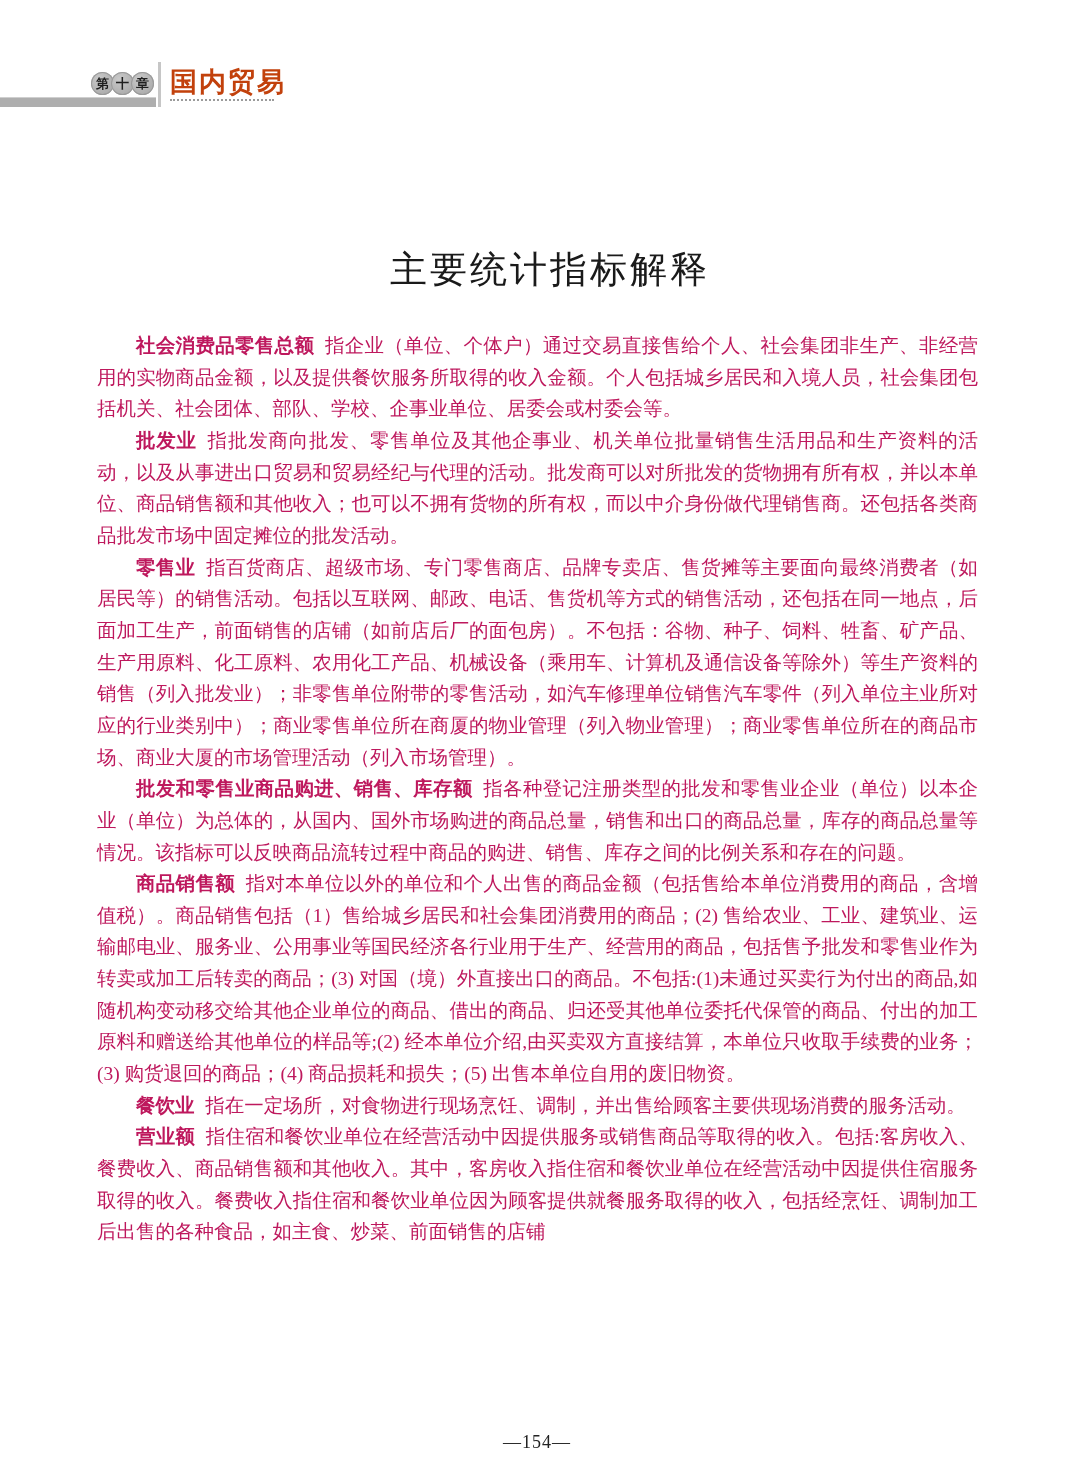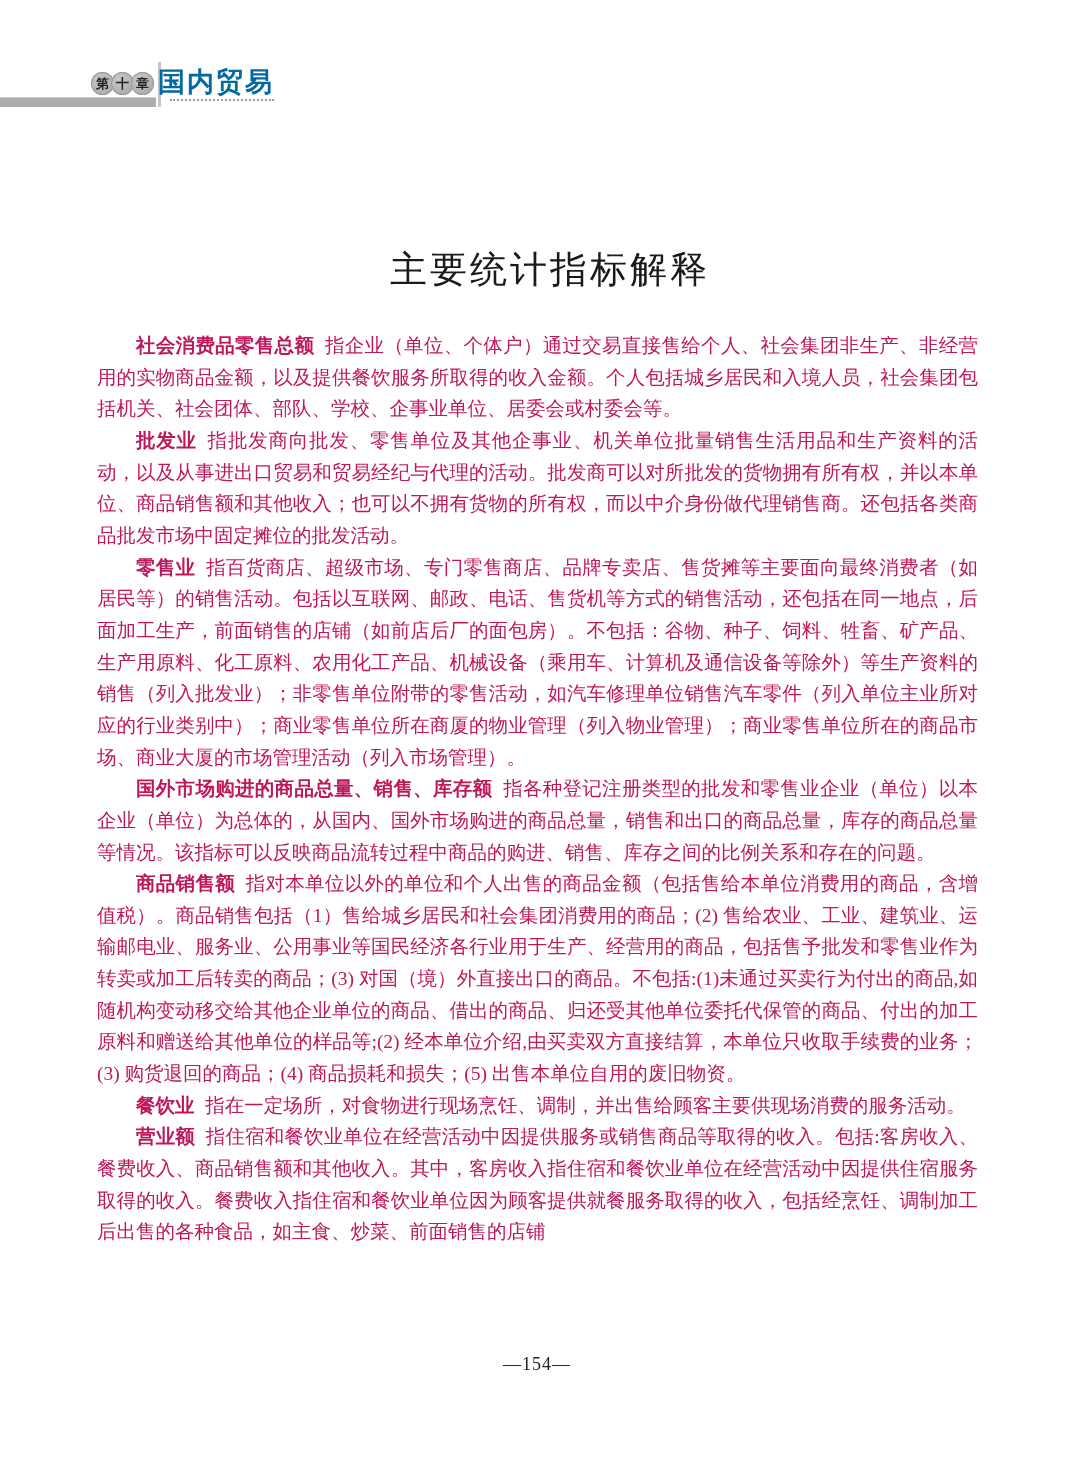--- a/index.html
+++ b/index.html
@@ -27,23 +27,23 @@
     box-shadow:inset 0 0 0 1px #9a9a9a;
     color:#1f1f1f;
     font:700 13px/23px "Liberation Sans","DejaVu Sans",sans-serif;
     text-align:center;margin-right:-3px;
   }
   .v-rule{
     position:absolute;left:158px;top:62px;width:3px;height:45px;
     background:#c6c6c6;
   }
   .chapter-title{
-    position:absolute;left:158px;top:64px;
+    position:absolute;left:170px;top:64px;
     font-family:"Liberation Sans","DejaVu Sans",sans-serif;
-    font-weight:600;font-size:27px;letter-spacing:2px;color:#0369a1;
+    font-weight:600;font-size:27px;letter-spacing:2px;color:#c2410c;
     white-space:nowrap;
   }
   .chapter-underline{
     position:absolute;left:170px;top:99px;width:104px;height:0;
     border-bottom:2px dotted #9b9b9b;
   }
 
   
   .page-title{
     position:absolute;left:0;top:232px;width:100%;margin:13px;
@@ -60,21 +60,21 @@
   }
   .body-text p{margin:0;text-indent:2em;}
   .term{
     font-family:"Liberation Sans","DejaVu Sans",sans-serif;
     font-weight:700;margin-right:0.55em;
   }
   .term:empty{display:none;margin:0;}
 
   
   .page-footer{
-    position:absolute;left:0;top:1354px;width:100%;
+    position:absolute;left:0;top:1432px;width:100%;
     text-align:center;font-size:18px;color:#222;letter-spacing:1px;
   }
 </style>
 </head>
 <body>
 
 <div class="page">
 
   <div class="gray-bar"></div>
 
@@ -96,21 +96,21 @@
     <p>
       <span class="term">社会消费品零售总额</span><span>指企业（单位、个体户）通过交易直接售给个人、社会集团非生产、非经营用的实物商品金额，以及提供餐饮服务所取得的收入金额。个人包括城乡居民和入境人员，社会集团包括机关、社会团体、部队、学校、企事业单位、居委会或村委会等。</span>
     </p>
     <p>
       <span class="term">批发业</span><span>指批发商向批发、零售单位及其他企事业、机关单位批量销售生活用品和生产资料的活动，以及从事进出口贸易和贸易经纪与代理的活动。批发商可以对所批发的货物拥有所有权，并以本单位、商品销售额和其他收入；也可以不拥有货物的所有权，而以中介身份做代理销售商。还包括各类商品批发市场中固定摊位的批发活动。</span>
     </p>
     <p>
       <span class="term">零售业</span><span>指百货商店、超级市场、专门零售商店、品牌专卖店、售货摊等主要面向最终消费者（如居民等）的销售活动。包括以互联网、邮政、电话、售货机等方式的销售活动，还包括在同一地点，后面加工生产，前面销售的店铺（如前店后厂的面包房）。不包括：谷物、种子、饲料、牲畜、矿产品、生产用原料、化工原料、农用化工产品、机械设备（乘用车、计算机及通信设备等除外）等生产资料的销售（列入批发业）；非零售单位附带的零售活动，如汽车修理单位销售汽车零件（列入单位主业所对应的行业类别中）；商业零售单位所在商厦的物业管理（列入物业管理）；商业零售单位所在的商品市场、商业大厦的市场管理活动（列入市场管理）。</span>
     </p>
     <p>
-      <span class="term">国外市场购进的商品总量、销售、库存额</span><span>指各种登记注册类型的批发和零售业企业（单位）以本企业（单位）为总体的，从国内、国外市场购进的商品总量，销售和出口的商品总量，库存的商品总量等情况。该指标可以反映商品流转过程中商品的购进、销售、库存之间的比例关系和存在的问题。</span>
+      <span class="term">批发和零售业商品购进、销售、库存额</span><span>指各种登记注册类型的批发和零售业企业（单位）以本企业（单位）为总体的，从国内、国外市场购进的商品总量，销售和出口的商品总量，库存的商品总量等情况。该指标可以反映商品流转过程中商品的购进、销售、库存之间的比例关系和存在的问题。</span>
     </p>
     <p>
       <span class="term">商品销售额</span><span>指对本单位以外的单位和个人出售的商品金额（包括售给本单位消费用的商品，含增值税）。商品销售包括（1）售给城乡居民和社会集团消费用的商品；(2) 售给农业、工业、建筑业、运输邮电业、服务业、公用事业等国民经济各行业用于生产、经营用的商品，包括售予批发和零售业作为转卖或加工后转卖的商品；(3) 对国（境）外直接出口的商品。不包括:(1)未通过买卖行为付出的商品,如随机构变动移交给其他企业单位的商品、借出的商品、归还受其他单位委托代保管的商品、付出的加工原料和赠送给其他单位的样品等;(2) 经本单位介绍,由买卖双方直接结算，本单位只收取手续费的业务；(3) 购货退回的商品；(4) 商品损耗和损失；(5) 出售本单位自用的废旧物资。</span>
     </p>
     <p>
       <span class="term">餐饮业</span><span>指在一定场所，对食物进行现场烹饪、调制，并出售给顾客主要供现场消费的服务活动。</span>
     </p>
     <p>
       <span class="term">营业额</span><span>指住宿和餐饮业单位在经营活动中因提供服务或销售商品等取得的收入。包括:客房收入、餐费收入、商品销售额和其他收入。其中，客房收入指住宿和餐饮业单位在经营活动中因提供住宿服务取得的收入。餐费收入指住宿和餐饮业单位因为顾客提供就餐服务取得的收入，包括经烹饪、调制加工后出售的各种食品，如主食、炒菜、前面销售的店铺</span>
     </p>

